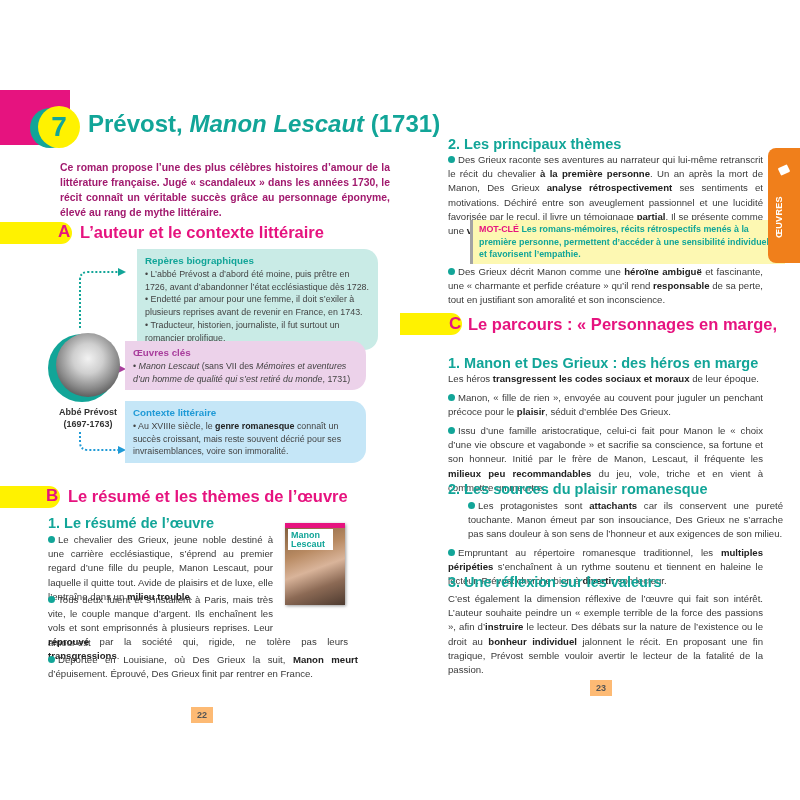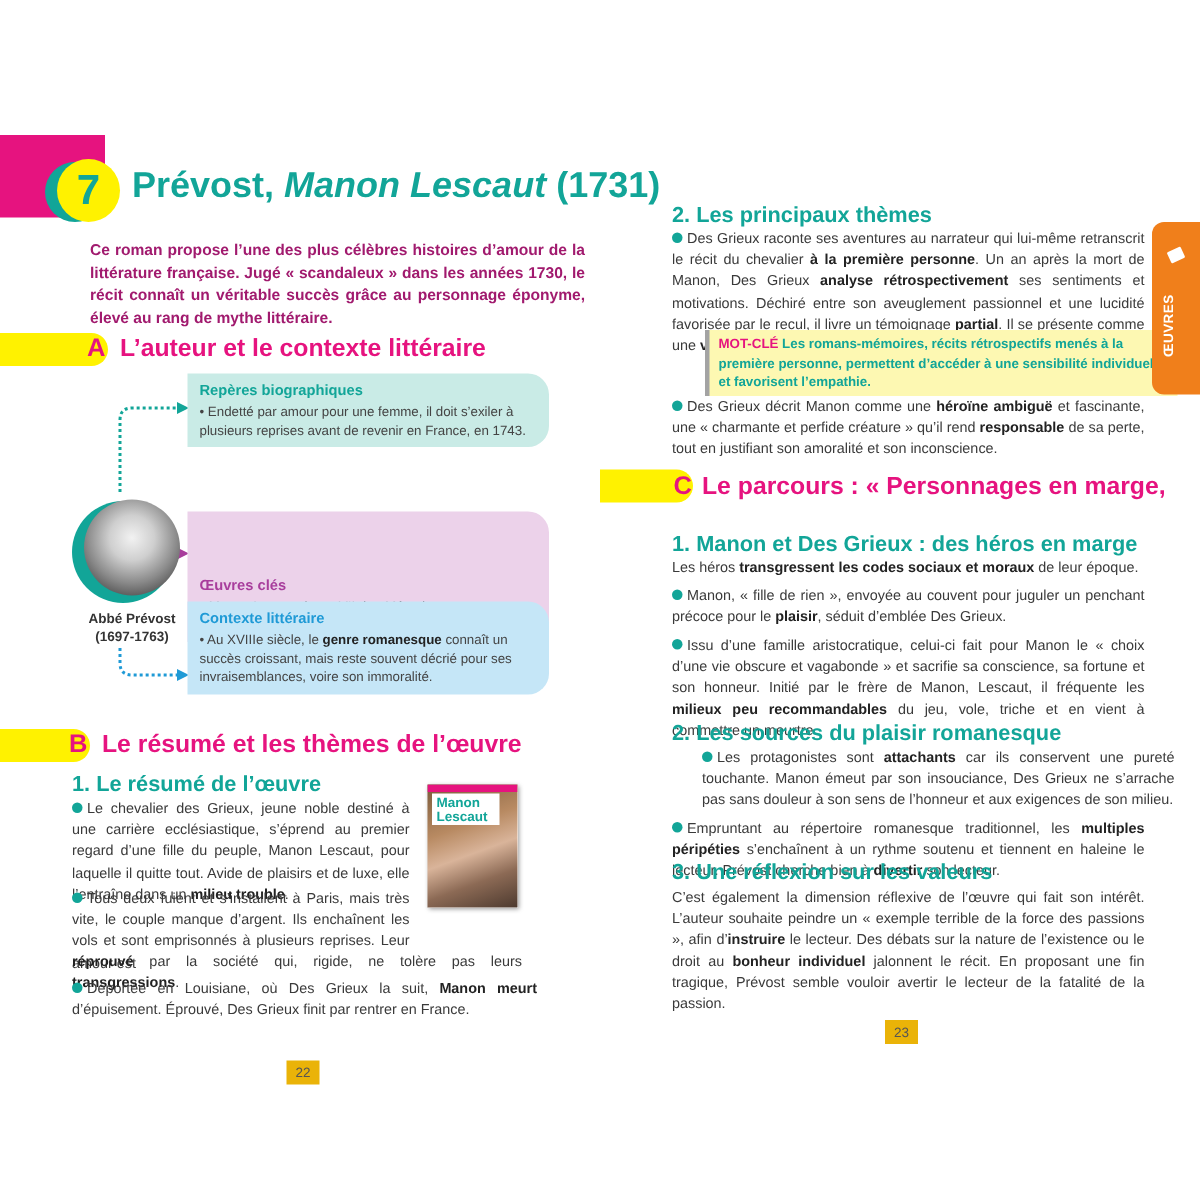--- a/index.html
+++ b/index.html
@@ -21,39 +21,39 @@
   #intro { left: 60px; top: 160px; width: 330px; font-size: 10.4px; line-height: 15px; font-weight: bold; color: #a11a6e; text-align: justify; }
 
   
   .sec-tab { background: #fff200; border-radius: 0 12px 12px 0; height: 22px; }
   .sec-letter { font-weight: bold; font-size: 17px; color: #e6137f; }
   .sec-title { font-weight: bold; font-size: 16.5px; color: #e6137f; }
 
   
   .info-box { border-radius: 0 14px 14px 0; padding: 6px 8px 5px 8px; font-size: 8.9px; line-height: 12.8px; color: #444; }
   .box-title { font-weight: bold; font-size: 9.8px; }
-  #box-bio { left: 125px; top: 249px; width: 225px; background: #c9ebe6; }
+  #box-bio { left: 137px; top: 249px; width: 225px; background: #c9ebe6; }
   #box-bio .box-title { color: #12a598; }
   #box-works { left: 125px; top: 341px; width: 225px; background: #ecd2ea; }
-  #box-works .box-title { color: #a83d9c; margin-top: 38px; }
+  #box-works .box-title { color: #a83d9c; }
   #box-ctx { left: 125px; top: 401px; width: 225px; background: #c5e6f7; }
   #box-ctx .box-title { color: #1f9ad6; }
 
   #portrait-back { left: 48px; top: 334px; width: 68px; height: 68px; border-radius: 50%; background: #12a598; }
   #portrait { left: 56px; top: 333px; width: 64px; height: 64px; border-radius: 50%;
     background: radial-gradient(circle at 50% 40%, #f2f2f2 0%, #cfcfcf 30%, #8a8a8a 60%, #4a4a4a 85%, #333 100%); }
   #portrait-caption { left: 50px; top: 406px; width: 76px; text-align: center; font-size: 9px; font-weight: bold; color: #333; line-height: 12px; }
 
   .sub-h { font-weight: bold; font-size: 14.5px; color: #12a598; }
 
   #book-cover { left: 285px; top: 523px; width: 60px; height: 82px; background: linear-gradient(160deg, #7a5a3a 0%, #b88a62 35%, #d9b49a 55%, #8c6a55 75%, #4d3a2f 100%); box-shadow: 1px 1px 3px rgba(0,0,0,0.4); overflow: hidden; }
   #book-label { position: absolute; left: 3px; top: 6px; width: 40px; background: #fff; color: #12a598; font-weight: bold; font-size: 9px; line-height: 8.5px; padding: 2px 2px 2px 3px; }
   #book-top { position:absolute; left:0; top:0; width:60px; height:5px; background:#e6137f; }
 
-  .page-num { width: 22px; height: 16px; background: #eab308; font-size: 9px; color: #555; display:flex; align-items:center; justify-content:center; }
+  .page-num { width: 22px; height: 16px; background: #fdba74; font-size: 9px; color: #555; display:flex; align-items:center; justify-content:center;font-weight:bold; }
 
   #keyword-box { left: 470px; top: 220px; width: 300px; background: #fdf8b2; border-left: 3px solid #a3a3a3; padding: 3px 6px; font-size: 8.9px; line-height: 12.6px; font-weight: bold; color: #12a598; }
   #keyword-box .kw { color: #e6137f; }
 
   #side-tab { left: 768px; top: 148px; width: 32px; height: 115px; background: #f07f1b; border-radius: 8px 0 0 8px; }
   #side-tab-label { position:absolute; left: 6px; top: 90px; transform: rotate(-90deg); transform-origin: left top; color: #fff; font-size: 9px; font-weight: bold; letter-spacing: 0.3px; white-space: nowrap; }
   #side-tab-icon { position:absolute; left: 11px; top: 18px; width: 10px; height: 8px; background:#fff; transform: rotate(-25deg); border-radius: 1px; }
 </style>
 </head>
 <body>
@@ -81,21 +81,23 @@
 
 <div class="abs" id="portrait-back"></div>
 <div class="abs" id="portrait"></div>
 <div class="abs" id="portrait-caption">
   <div>Abbé Prévost</div>
   <div>(1697-1763)</div>
 </div>
 
 <div class="abs info-box" id="box-bio">
   <div class="box-title">Repères biographiques</div>
+  <div>• L’abbé Prévost a d’abord été moine, puis prêtre en 1726, avant d’abandonner l’état ecclésiastique dès 1728.</div>
   <div>• Endetté par amour pour une femme, il doit s’exiler à plusieurs reprises avant de revenir en France, en 1743.</div>
+  <div>• Traducteur, historien, journaliste, il fut surtout un romancier prolifique.</div>
 </div>
 
 <div class="abs info-box" id="box-works">
   <div class="box-title">Œuvres clés</div>
   <div>• <i>Manon Lescaut</i><span> (sans VII des </span><i>Mémoires et aventures d’un homme de qualité qui s’est retiré du monde</i><span>, 1731)</span></div>
 </div>
 
 <div class="abs info-box" id="box-ctx">
   <div class="box-title">Contexte littéraire</div>
   <div><span>• Au XVIIIe siècle, le </span><b>genre romanesque</b><span> connaît un succès croissant, mais reste souvent décrié pour ses invraisemblances, voire son immoralité.</span></div>

